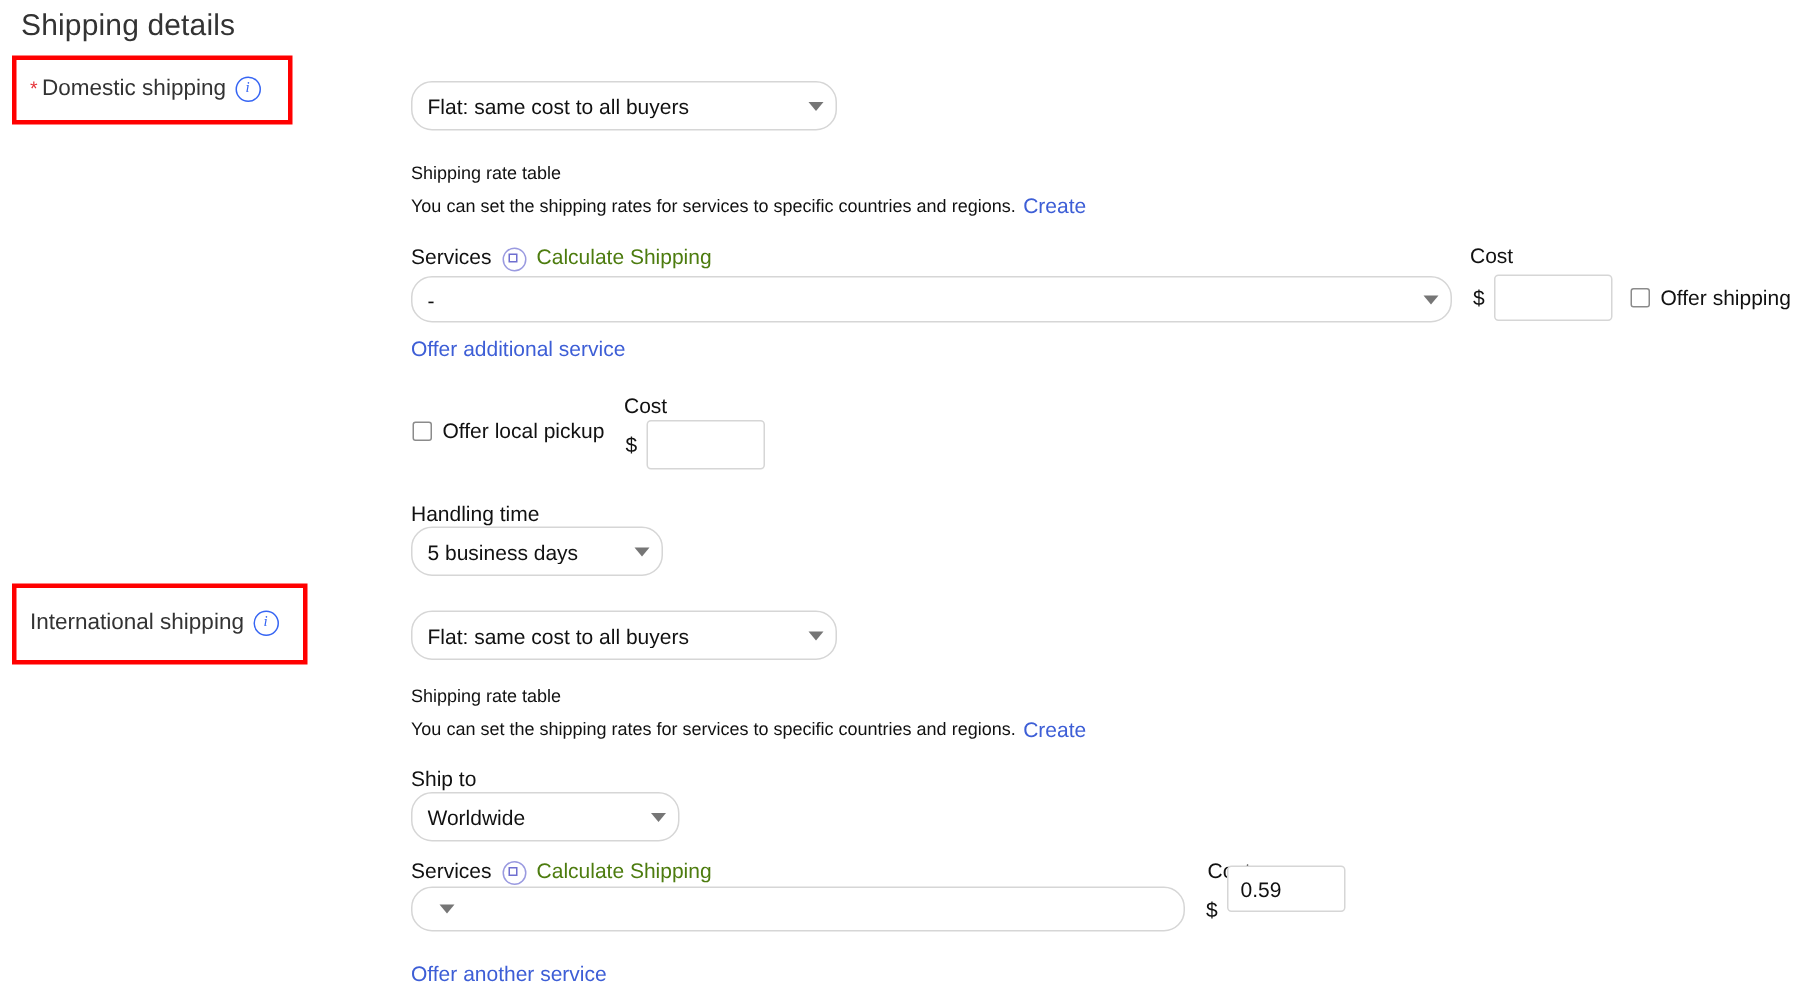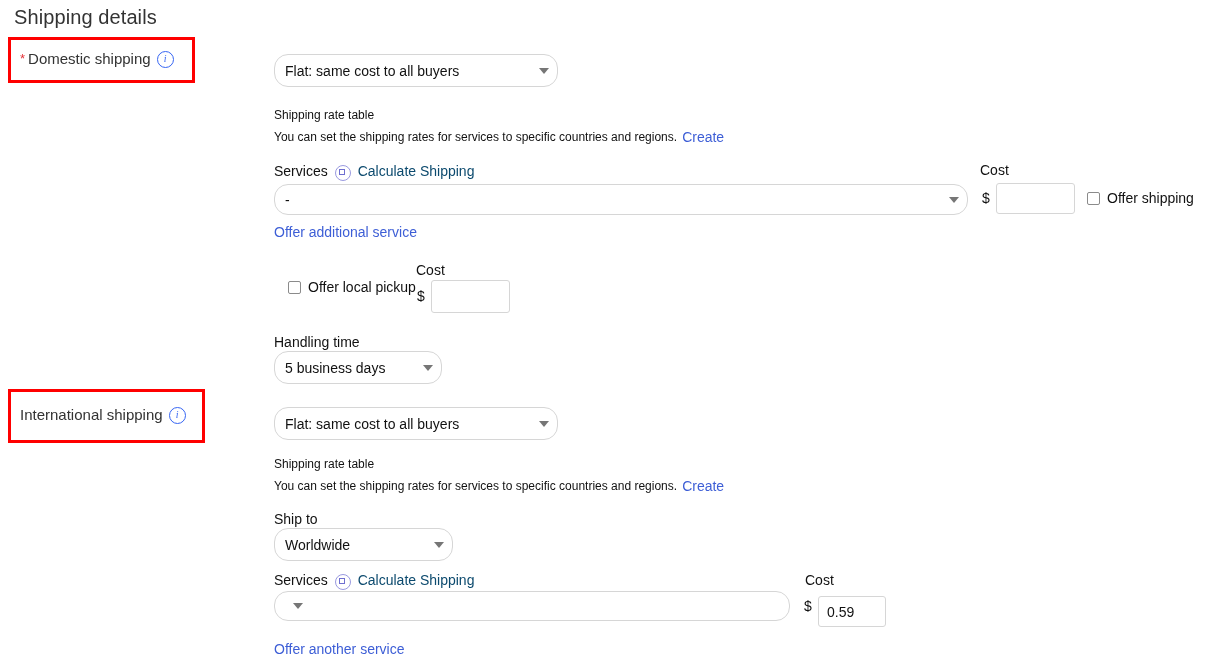--- a/index.html
+++ b/index.html
@@ -94,21 +94,21 @@
     color: #111111;
     white-space: nowrap;
   }
   .link {
     color: #3d5ed6;
     font-size: 14px;
     text-decoration: none;
     cursor: pointer;
     white-space: nowrap;
   }
-  .link-purple { color: #0c4a6e; }
+  .link-purple { color: #4d7c0f; }
 
   .select {
     box-sizing: border-box;
     border: 1px solid #d6d6d6;
     border-radius: 14px;
     background: #ffffff;
     font-size: 14px;
     color: #111111;
     display: flex;
     align-items: center;
@@ -215,21 +215,21 @@
 <div class="abs dollar" style="left:982px; top:190px;">$</div>
 <input class="abs textinput" style="left: 996px; top: 183px; width: 79px; height: 31px;" value="">
 
 <div class="abs row" style="left:1087px; top:190px; gap:7px;">
   <span class="checkbox"></span>
   <span class="lbl">Offer shipping</span>
 </div>
 
 <div class="abs link" style="left:274px; top:224px;">Offer additional service</div>
 
-<div class="abs row" style="left:275px; top:279px; gap:7px;margin-left:13px;">
+<div class="abs row" style="left:275px; top:279px; gap:7px;">
   <span class="checkbox"></span>
   <span class="lbl">Offer local pickup</span>
 </div>
 
 <div class="abs lbl" style="left:416px; top:262px;">Cost</div>
 <div class="abs dollar" style="left:417px; top:288px;">$</div>
 <input class="abs textinput" style="left: 431px; top: 280px; width: 79px; height: 33px;" value="">
 
 <div class="abs lbl" style="left:274px; top:334px;">Handling time</div>
 <div class="abs select" style="left:274px; top:351px; width:168px; height:33px;justify-content:center;">
@@ -260,15 +260,15 @@
   <span class="calc-icon"></span>
   <span class="link link-purple">Calculate Shipping</span>
 </div>
 
 <div class="abs select" style="left:274px; top:591px; width:516px; height:30px;">
   <span class="caret"></span>
 </div>
 
 <div class="abs lbl" style="left:805px; top:572px;">Cost</div>
 <div class="abs dollar" style="left:804px; top:598px;">$</div>
-<input class="abs textinput" style="left: 818px; top: 596px; width: 68px; height: 31px;" value="0.59">
+<input class="abs textinput" style="left: 818px; top: 577px; width: 79px; height: 31px;" value="0.59">
 
 <div class="abs link" style="left:274px; top:641px;">Offer another service</div>
 
 </body></html>

